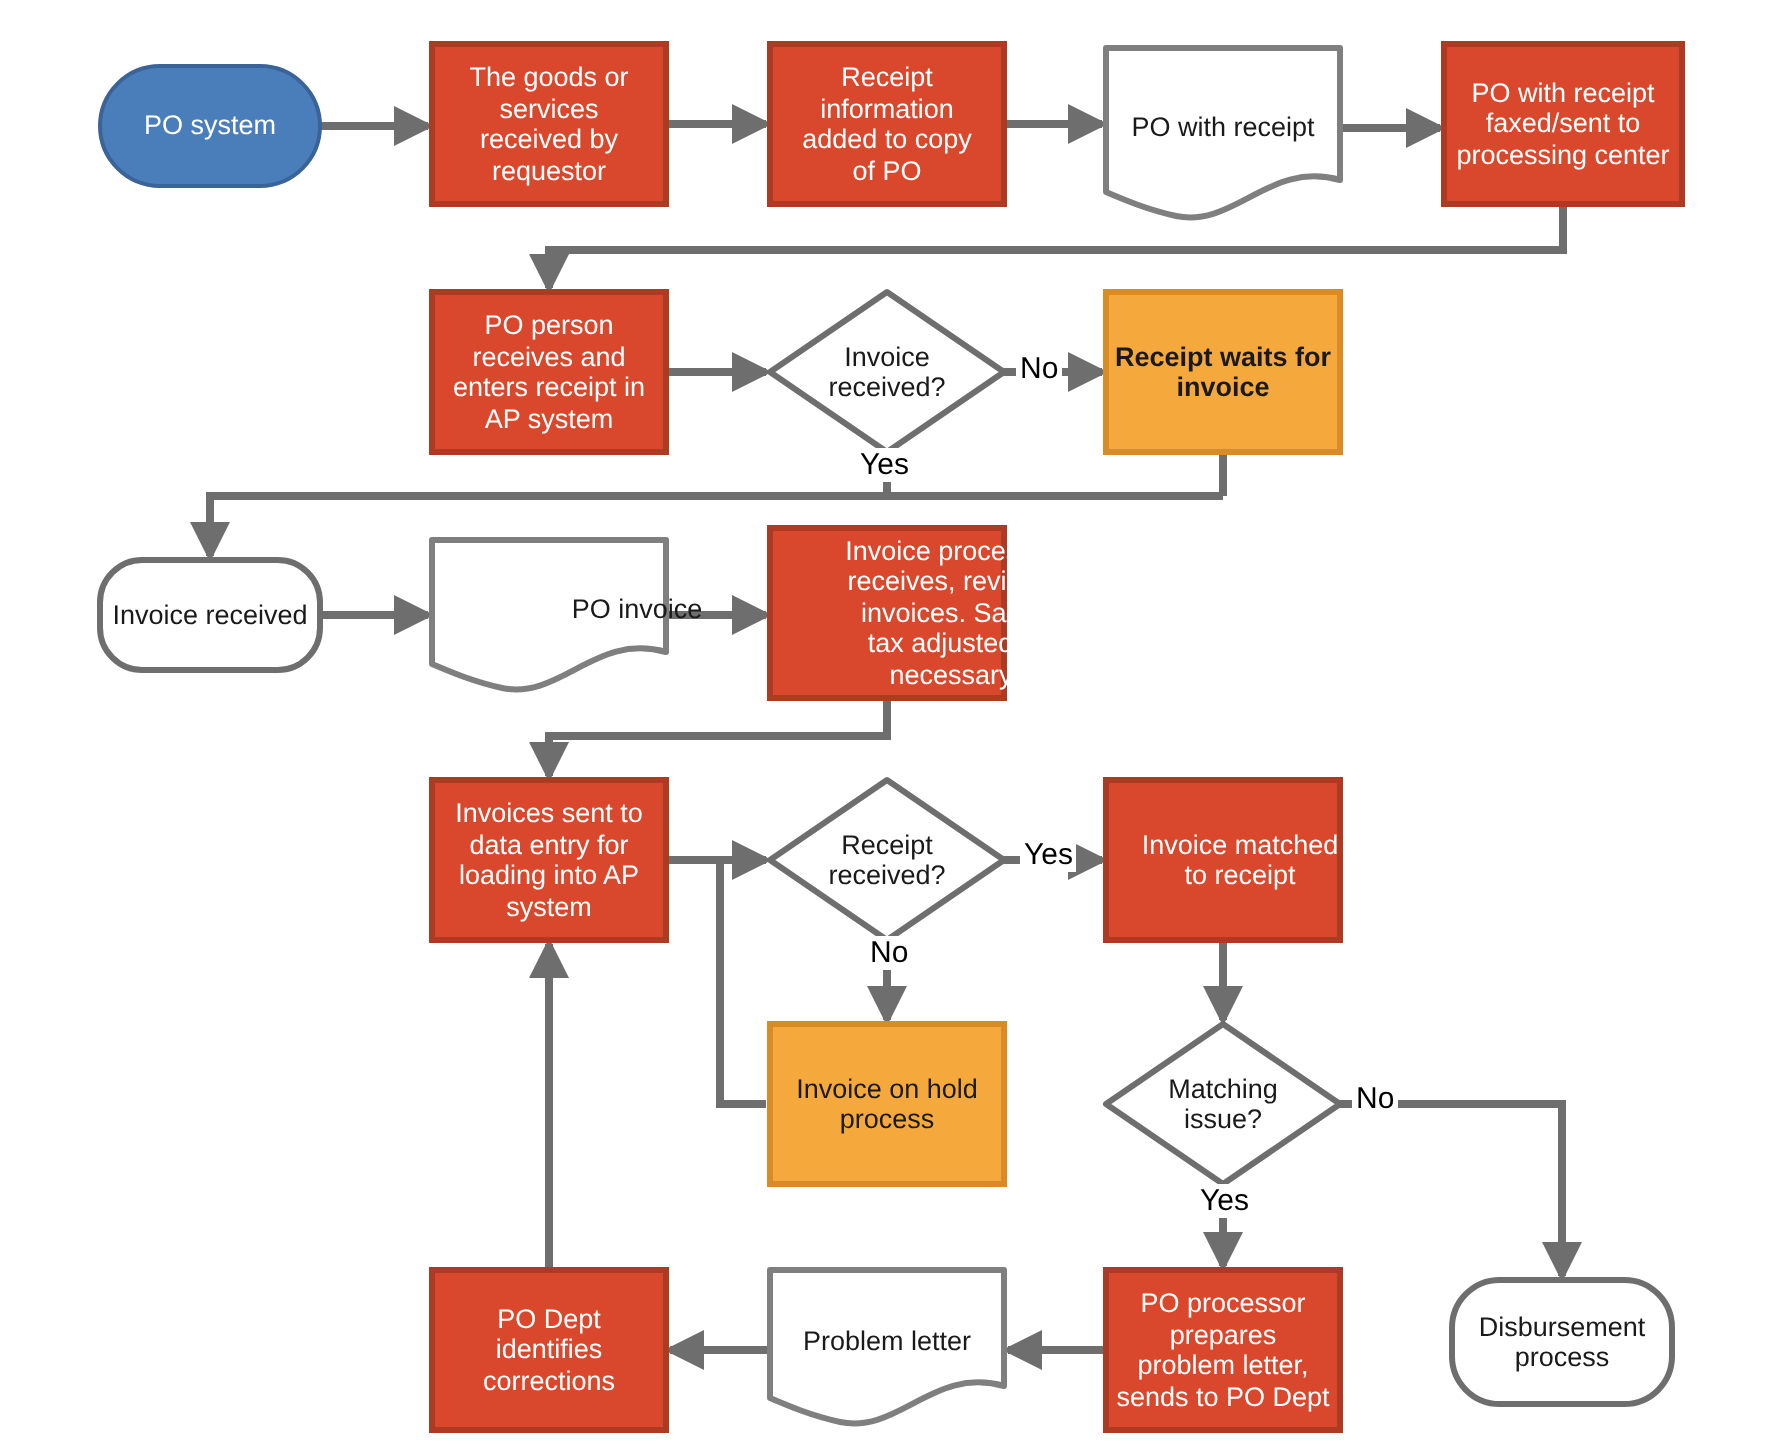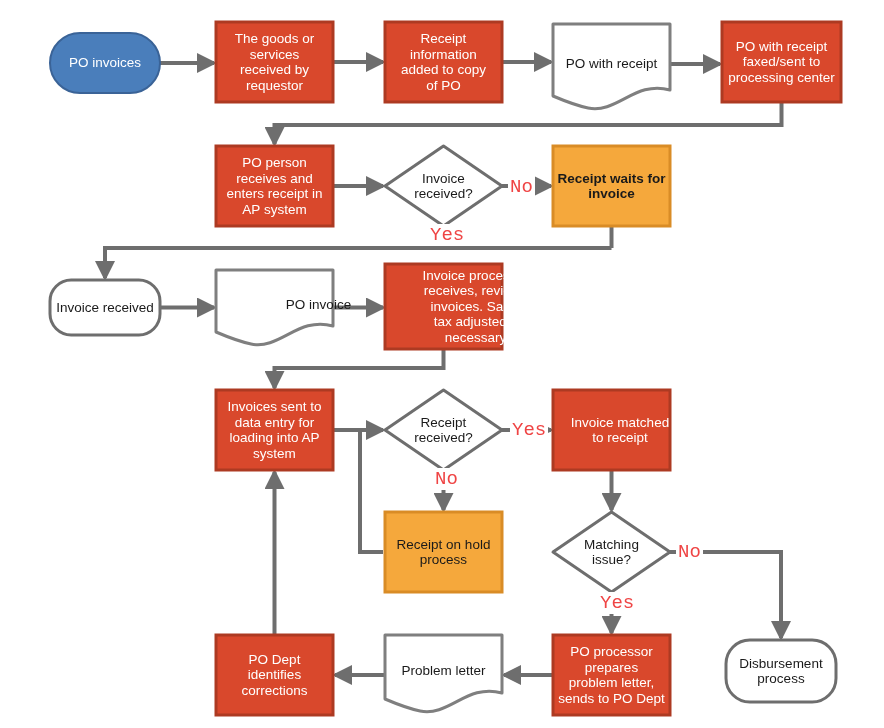--- a/index.html
+++ b/index.html
@@ -16,23 +16,23 @@
     justify-content:center;
     position:absolute;
     box-sizing:border-box;
     pointer-events:none;
     white-space:pre-line;
   }
   .lbl-white{color:#ffffff;}
   .lbl-dark{color:#1a1a1a;}
   .edgeLabel{
     position:absolute;
-    font-family:Liberation Mono, monospace;
-    font-size:19px;
-    color:#ef4444;
+    font-family:Liberation Sans, sans-serif;
+    font-size:15px;
+    color:#000000;
     background:#ffffff;
     padding:0 2px;
     white-space:nowrap;
   }
 </style>
 </head>
 <body>
 
 <div id="canvas">
 
@@ -91,21 +91,21 @@
         <rect x="216" y="635" width="117" height="80" fill="#d9482c" stroke="#ad3a22" stroke-width="3"></rect>
         <path d="M 385 635 L 502 635 L 502 693
                C 466.9 683, 449.35 717, 420.1 711
                C 406.06 708, 394.36 703, 385 699 Z" fill="#ffffff" stroke="#7f7f7f" stroke-width="3" stroke-linejoin="round"></path>
         <rect x="553" y="635" width="117" height="80" fill="#d9482c" stroke="#ad3a22" stroke-width="3"></rect>
         <rect x="726" y="640" width="110" height="62" rx="23.846153846153847" ry="23.846153846153847" fill="#ffffff" stroke="#6e6e6e" stroke-width="3"></rect>
       </g>
   </svg>
 
   <div id="labels">
-      <div class="nodeLabel lbl-white" style="left: 50px; top: 33px; width: 110px; height: 60px;">PO invoices</div>
+      <div class="nodeLabel lbl-white" style="left: 50px; top: 33px; width: 110px; height: 60px;">PO system</div>
       <div class="nodeLabel lbl-white" style="left: 216px; top: 22px; width: 117px; height: 80px; text-align: center;">The goods or
 services
 received by
 requestor</div>
       <div class="nodeLabel lbl-white" style="left: 385px; top: 22px; width: 117px; height: 80px;">Receipt
 information
 added to copy
 of PO</div>
       <div class="nodeLabel lbl-dark" style="left: 553px; top: 24px; width: 117px; height: 80px;">PO with receipt</div>
       <div class="nodeLabel lbl-white" style="left: 722px; top: 22px; width: 119px; height: 80px;">PO with receipt
@@ -127,21 +127,21 @@
 tax adjusted if
 necessary</div>
       <div class="nodeLabel lbl-white" style="left: 216px; top: 390px; width: 117px; height: 80px;">Invoices sent to
 data entry for
 loading into AP
 system</div>
       <div class="nodeLabel lbl-dark" style="left: 385px; top: 390px; width: 117px; height: 80px;">Receipt
 received?</div>
       <div class="nodeLabel lbl-white" style="left: 553px; top: 390px; width: 134px; height: 80px;">Invoice matched
 to receipt</div>
-      <div class="nodeLabel lbl-dark" style="left: 385px; top: 512px; width: 117px; height: 80px;">Receipt on hold
+      <div class="nodeLabel lbl-dark" style="left: 385px; top: 512px; width: 117px; height: 80px;">Invoice on hold
 process</div>
       <div class="nodeLabel lbl-dark" style="left: 553px; top: 512px; width: 117px; height: 80px;">Matching
 issue?</div>
       <div class="nodeLabel lbl-white" style="left: 216px; top: 635px; width: 117px; height: 80px;">PO Dept
 identifies
 corrections</div>
       <div class="nodeLabel lbl-dark" style="left: 385px; top: 635px; width: 117px; height: 72px; text-align: right;">Problem letter</div>
       <div class="nodeLabel lbl-white" style="left: 553px; top: 635px; width: 117px; height: 80px;">PO processor
 prepares
 problem letter,

